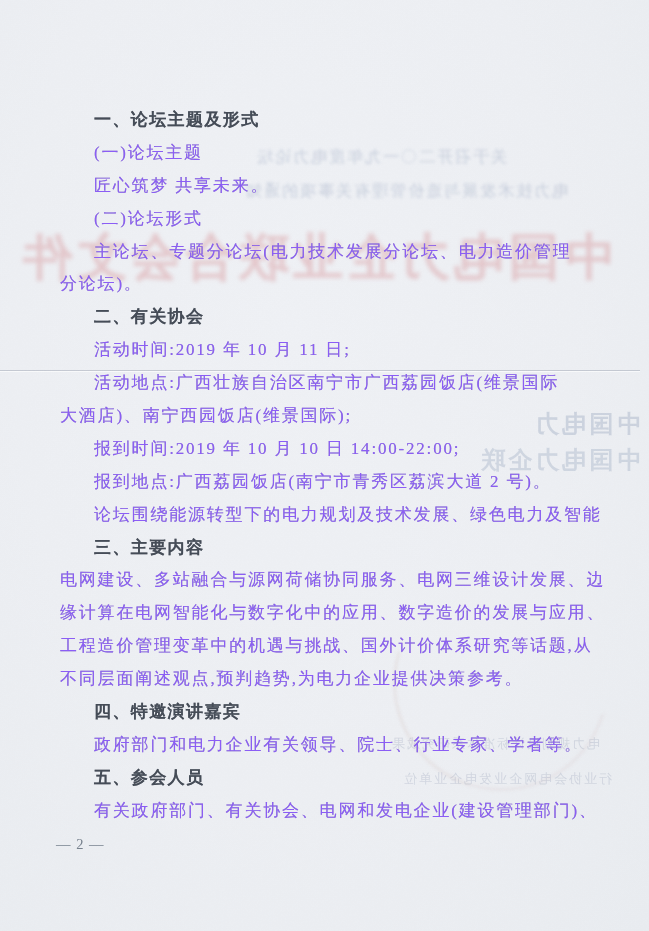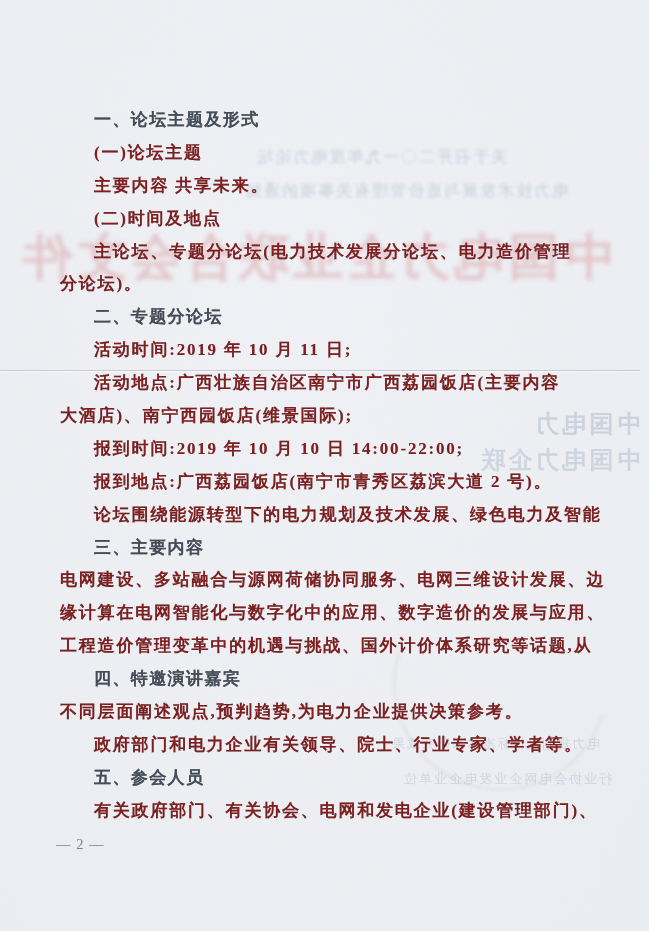--- a/index.html
+++ b/index.html
@@ -15,24 +15,23 @@
   
   .content {
     position: absolute;
     left: 60px; top: 104px; width: 556px;
   }
   .line {
     height: 32.9px;
     line-height: 32.9px;
     font-size: 17px;
     letter-spacing: 1.8px;
-    color: #7f1d1d;
+    color: #8b5cf6;
     white-space: nowrap;
     text-shadow: 0 0 0.6px rgba(103,113,127,0.55);
-    font-weight: bold;
   }
   .line.ind { padding-left: 34px; }
   .line.h {
     font-family: "Liberation Sans", "DejaVu Sans", sans-serif;
     font-weight: bold;
     color: #444b56;
     letter-spacing: 1.4px;
     text-shadow: 0 0 0.6px rgba(68,75,86,0.6);
   }
 
@@ -110,37 +109,37 @@
   <div class="bleed bleed-right-2">中国电力企联</div>
   <div class="bleed bleed-mid-1">电力规划设计标准体系研究成果</div>
   <div class="bleed bleed-mid-2">行业协会电网企业发电企业单位</div>
   <div class="stamp-arc"></div>
 
   <div class="crease"></div>
 
   <div class="content">
     <div class="line h ind">一、论坛主题及形式</div>
     <div class="line ind">(一)论坛主题</div>
-    <div class="line ind">主要内容 共享未来。</div>
-    <div class="line ind">(二)时间及地点</div>
+    <div class="line ind">匠心筑梦 共享未来。</div>
+    <div class="line ind">(二)论坛形式</div>
     <div class="line ind">主论坛、专题分论坛(电力技术发展分论坛、电力造价管理</div>
     <div class="line">分论坛)。</div>
-    <div class="line h ind">二、专题分论坛</div>
+    <div class="line h ind">二、有关协会</div>
     <div class="line ind">活动时间:2019 年 10 月 11 日;</div>
-    <div class="line ind">活动地点:广西壮族自治区南宁市广西荔园饭店(主要内容</div>
+    <div class="line ind">活动地点:广西壮族自治区南宁市广西荔园饭店(维景国际</div>
     <div class="line">大酒店)、南宁西园饭店(维景国际);</div>
     <div class="line ind">报到时间:2019 年 10 月 10 日  14:00-22:00;</div>
     <div class="line ind">报到地点:广西荔园饭店(南宁市青秀区荔滨大道 2 号)。</div>
     <div class="line ind">论坛围绕能源转型下的电力规划及技术发展、绿色电力及智能</div>
     <div class="line h ind">三、主要内容</div>
     <div class="line">电网建设、多站融合与源网荷储协同服务、电网三维设计发展、边</div>
     <div class="line">缘计算在电网智能化与数字化中的应用、数字造价的发展与应用、</div>
     <div class="line">工程造价管理变革中的机遇与挑战、国外计价体系研究等话题,从</div>
+    <div class="line">不同层面阐述观点,预判趋势,为电力企业提供决策参考。</div>
     <div class="line h ind">四、特邀演讲嘉宾</div>
-    <div class="line">不同层面阐述观点,预判趋势,为电力企业提供决策参考。</div>
     <div class="line ind">政府部门和电力企业有关领导、院士、行业专家、学者等。</div>
     <div class="line h ind">五、参会人员</div>
     <div class="line ind">有关政府部门、有关协会、电网和发电企业(建设管理部门)、</div>
   </div>
 
   <div class="page-number">— 2 —</div>
 
   <svg class="texture" width="649" height="931" xmlns="http://www.w3.org/2000/svg">
     <filter id="grain">
       <feTurbulence type="fractalNoise" baseFrequency="0.85" numOctaves="2" stitchTiles="stitch"></feTurbulence>

